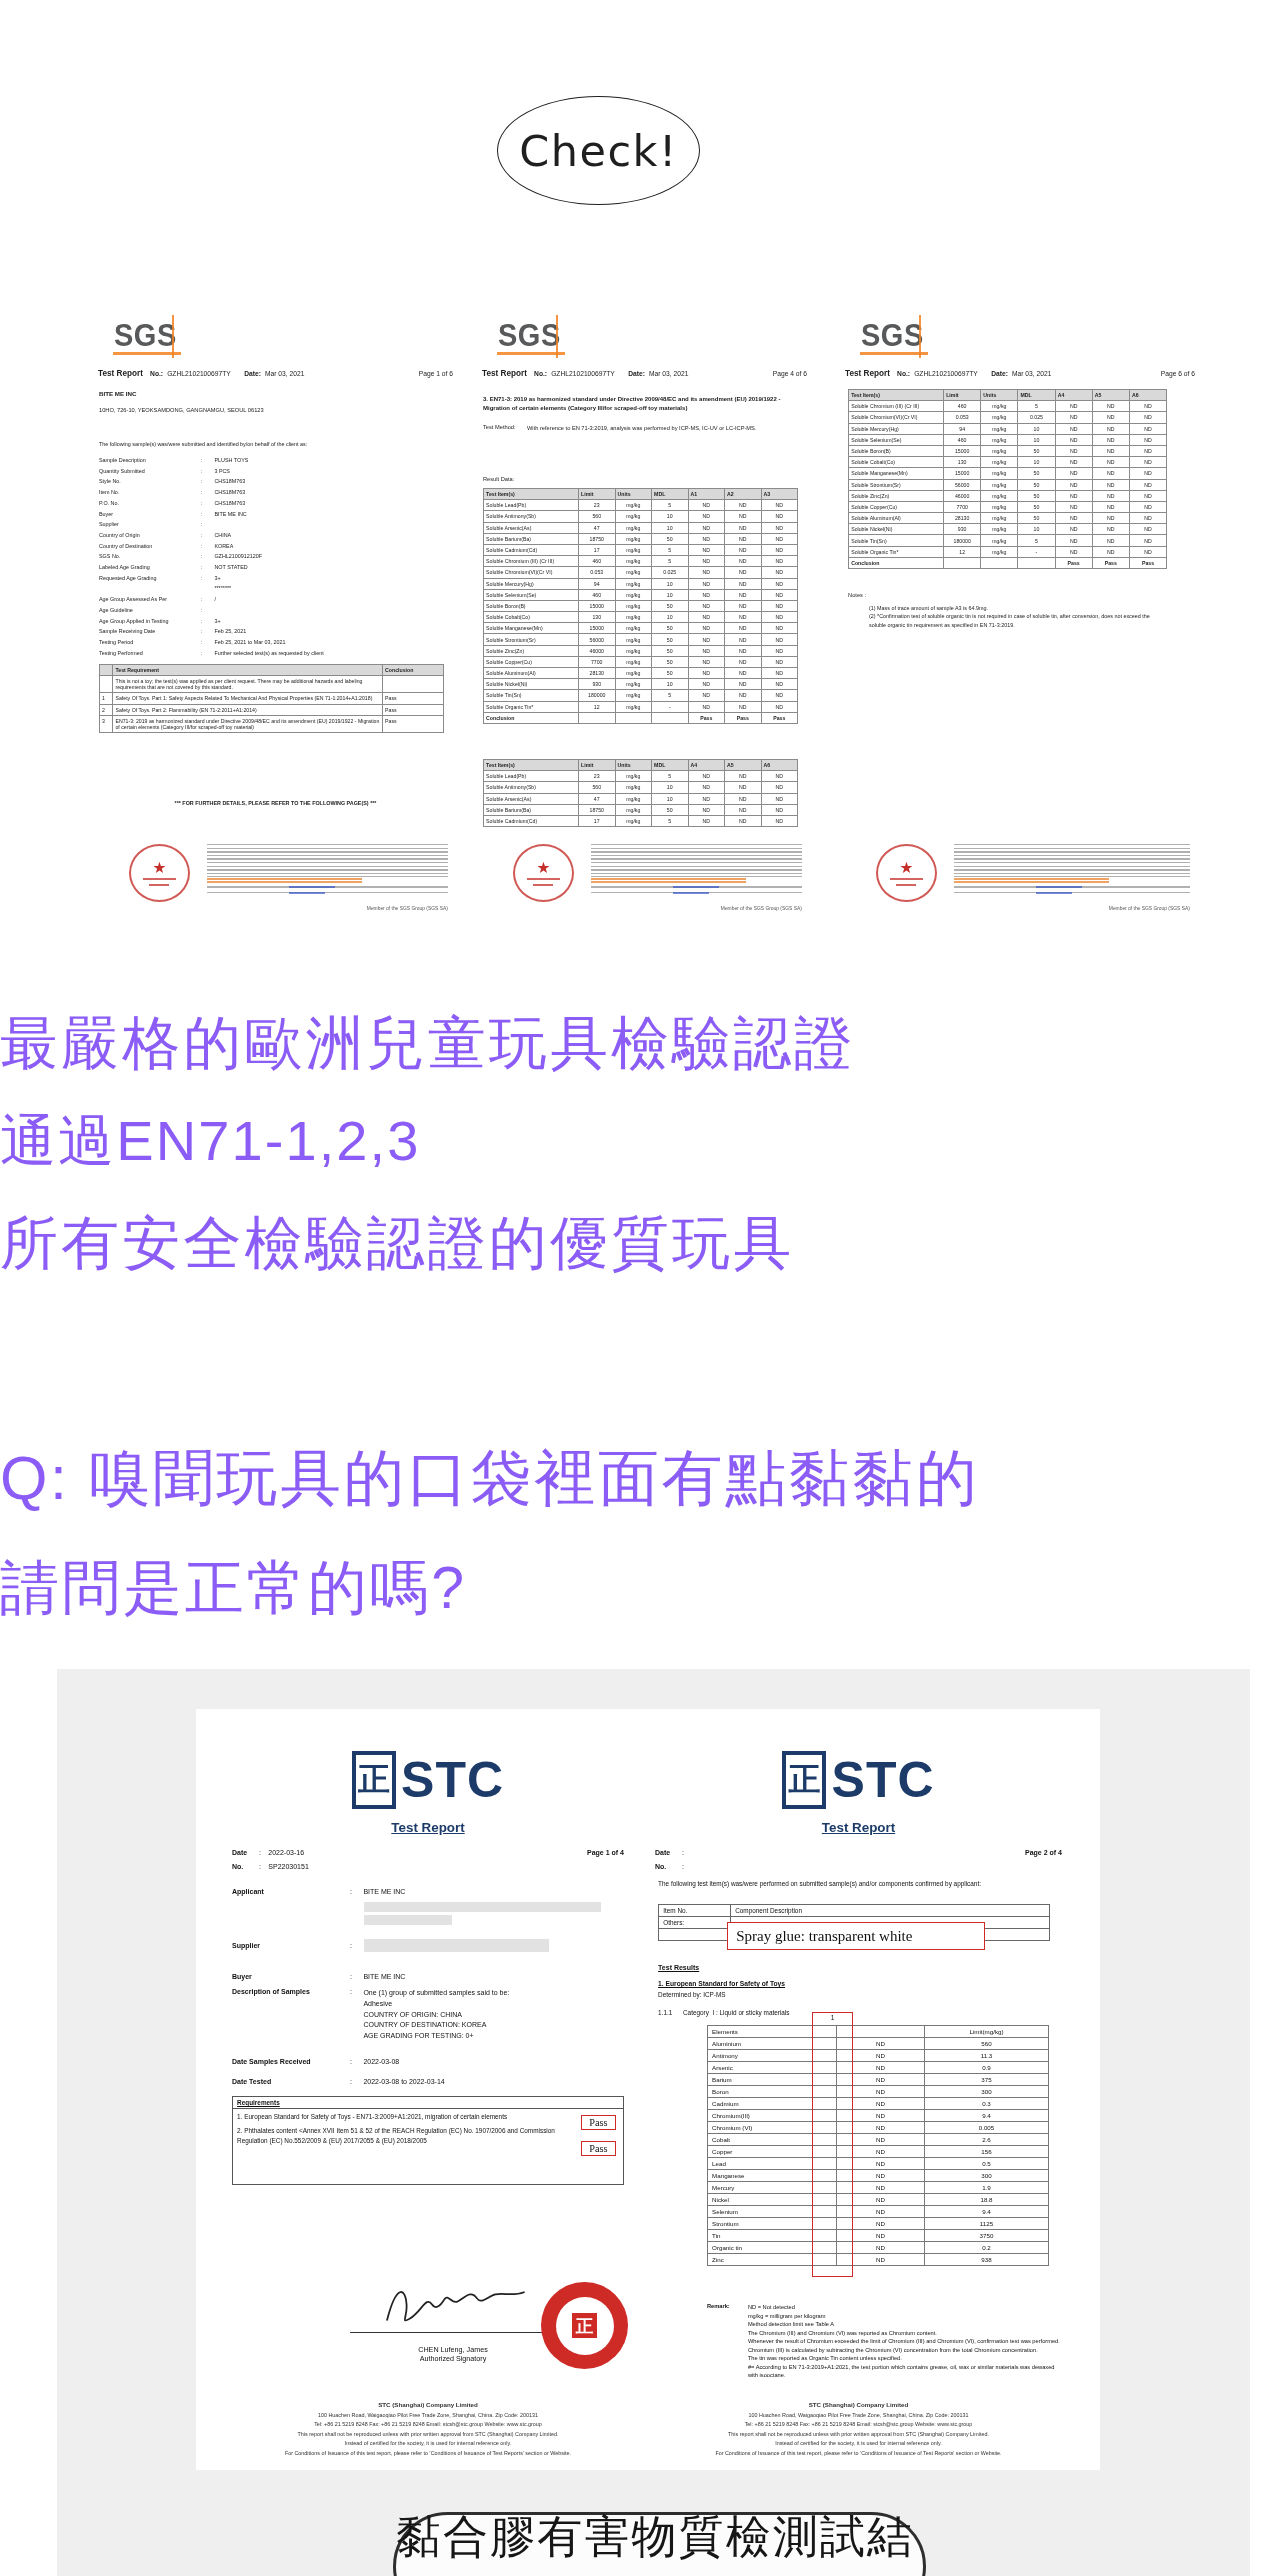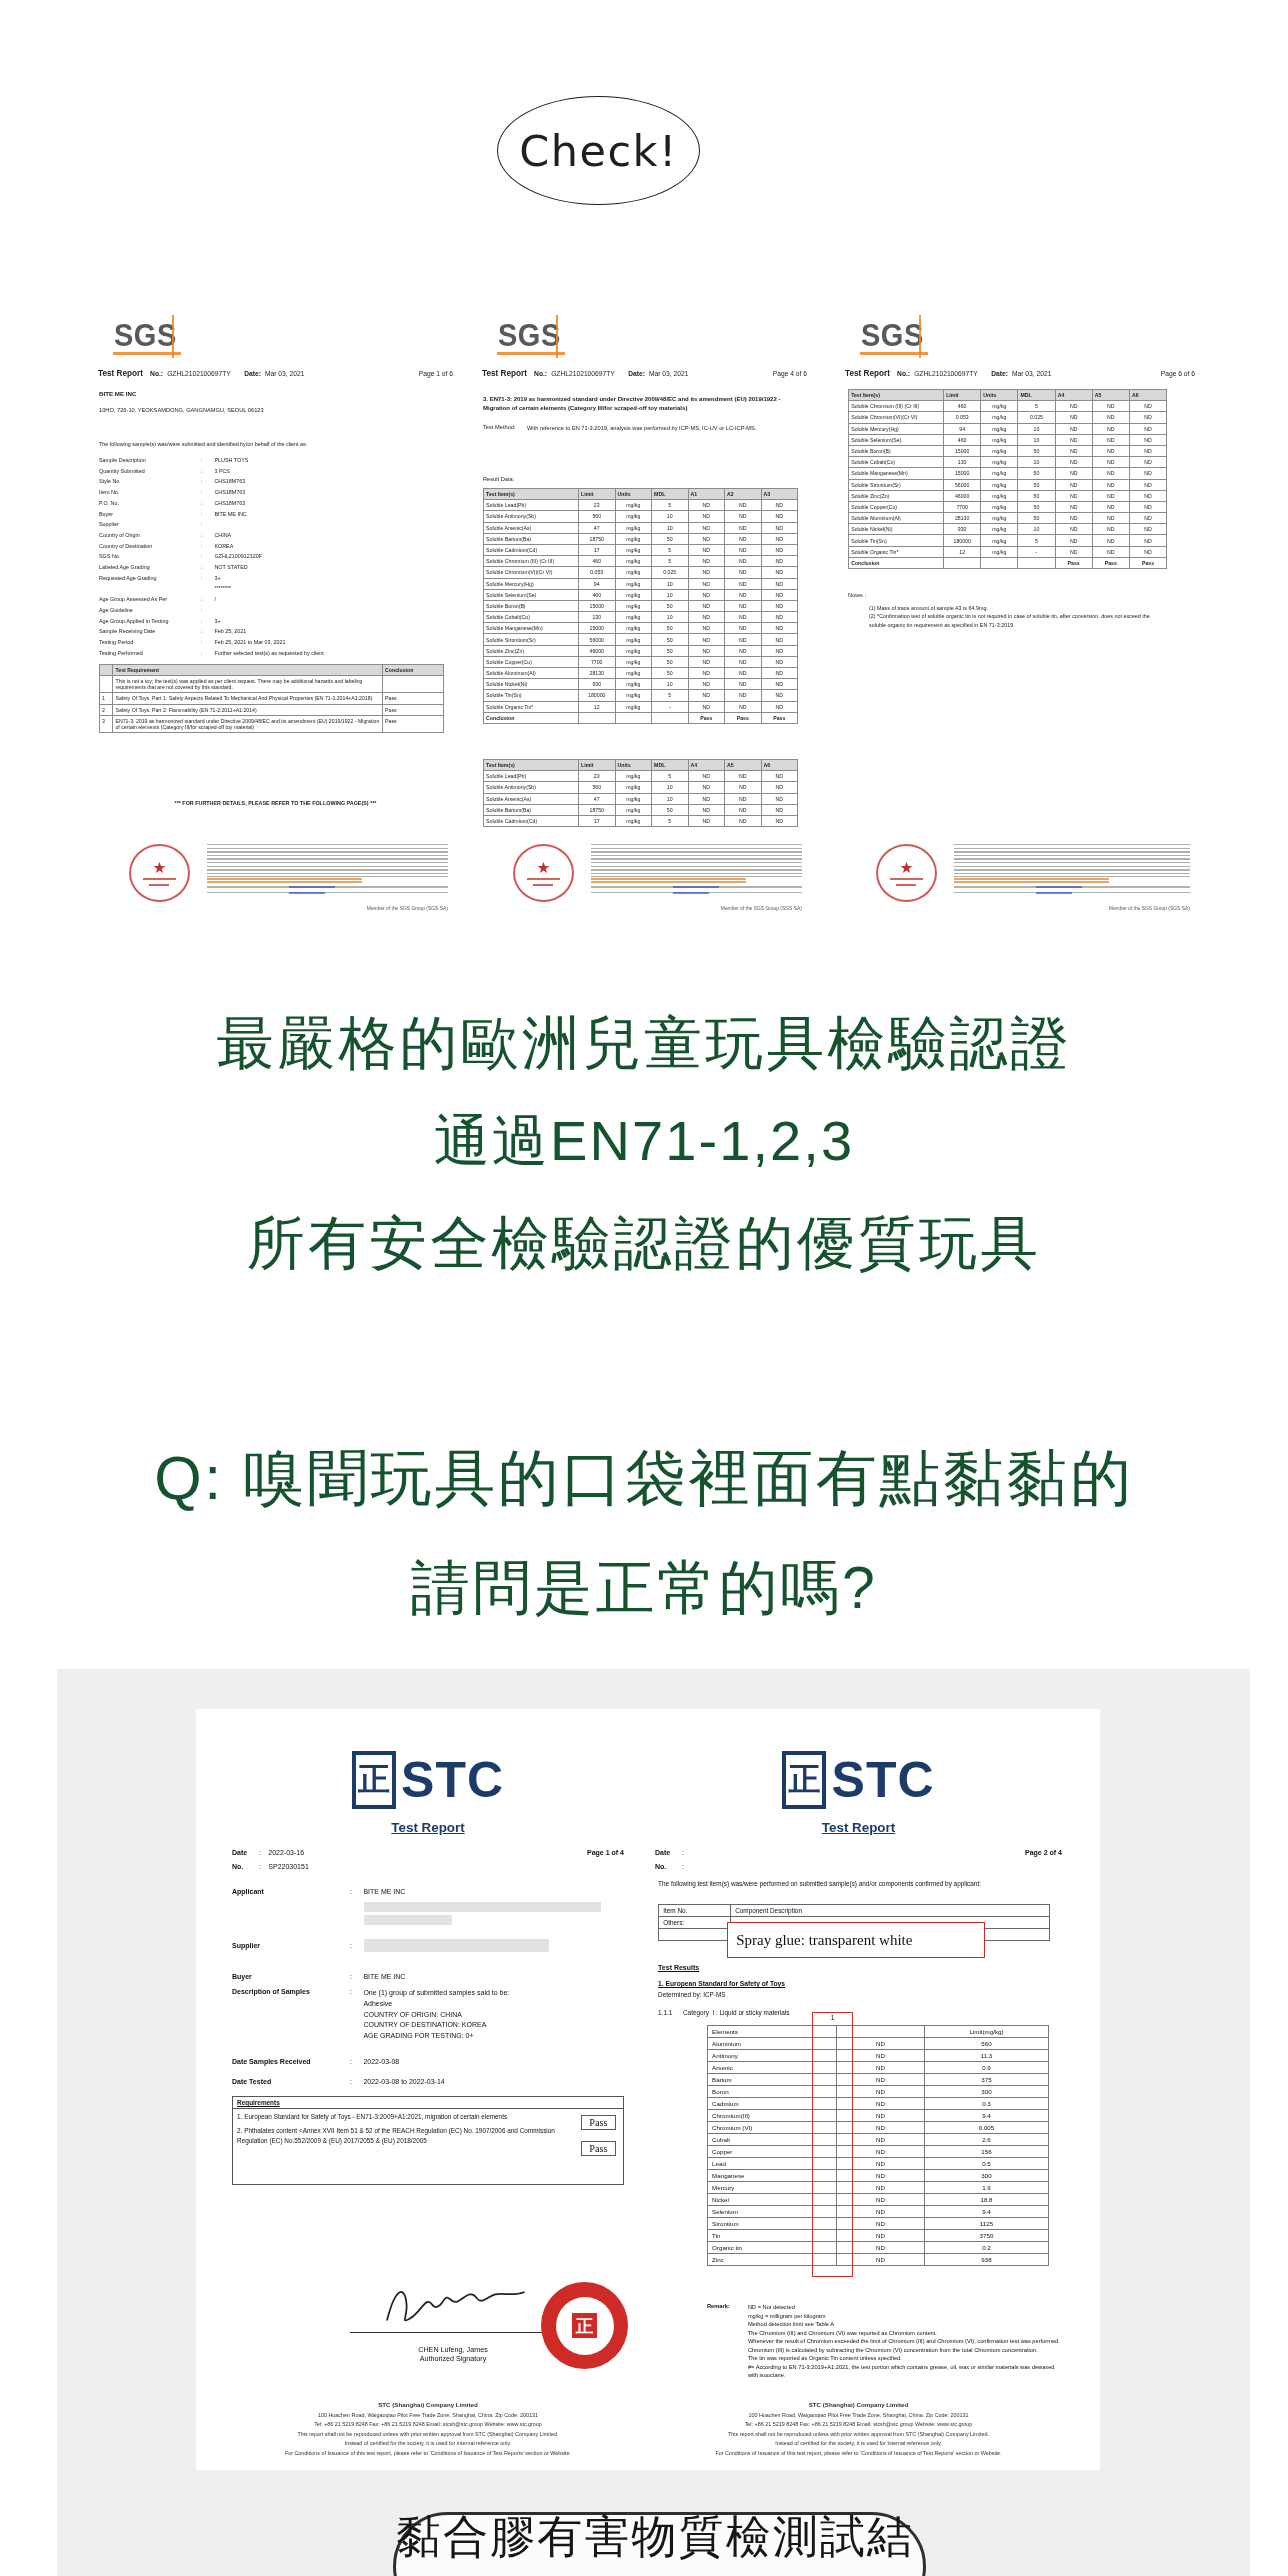--- a/index.html
+++ b/index.html
@@ -87,21 +87,21 @@
     background:repeating-linear-gradient(180deg,rgba(110,110,110,.55) 0 1.5px,rgba(255,255,255,0) 1.5px 3.6px);}
   .fineprint-orange{position:absolute;left:88px;top:34px;width:155px;height:4.6px;
     background:repeating-linear-gradient(180deg,rgba(235,140,60,.8) 0 1.5px,rgba(255,255,255,0) 1.5px 3.1px);}
   .addr-lines{position:absolute;left:88px;top:42px;right:0;height:11.3px;
     background:repeating-linear-gradient(180deg,rgba(100,100,100,.5) 0 1.5px,rgba(255,255,255,0) 1.5px 5.7px);}
   .addr-blue1{position:absolute;left:170px;top:42px;width:46px;height:1.5px;background:rgba(60,90,200,.7);}
   .addr-blue2{position:absolute;left:170px;top:48px;width:36px;height:1.5px;background:rgba(60,90,200,.7);}
   .member-line{position:absolute;top:617px;right:5.2px;font-size:4.9px;color:#555;}
 
   
-  .zh-line{position:absolute;left:0;width:100%;text-align:center;color:#14532d;font-weight:400;}
+  .zh-line{position:absolute;left:0;width:100%;color:#8b5cf6;font-weight:400;}
   .hl1{top:1005px;font-size:58px;letter-spacing:3.1px;}
   .hl2{top:1104px;font-size:56px;letter-spacing:2.1px;}
   .hl3{top:1193px;font-size:58px;letter-spacing:3.1px;margin-top:12px;}
   .q1{top:1438px;font-size:61px;letter-spacing:2.6px;}
   .q2{top:1549px;font-size:59px;letter-spacing:2.6px;}
 
   
   .gray-panel{left:57px;top:1669px;width:1193px;height:1105px;background:var(--panel);
     clip-path:polygon(0 0,100% 0,100% 100%,60% 95%,0 88.3%);}
   .stc-card{left:196px;top:1709px;width:904px;height:761px;background:#fff;}
@@ -144,21 +144,21 @@
   .stc-stamp .inner{width:58px;height:58px;border-radius:50%;background:#fff;display:flex;align-items:center;justify-content:center;}
   .stc-stamp .sq{width:25px;height:25px;background:var(--red);color:#fff;display:flex;align-items:center;justify-content:center;font-size:17.5px;font-weight:700;}
 
   .stc-footer{position:absolute;top:691px;left:-20.6px;right:-20.6px;text-align:center;font-size:5.4px;color:#333;line-height:1.75;}
   .stc-footer div:first-child{font-weight:700;font-size:6.2px;}
 
   .stc-intro{position:absolute;top:170px;left:3.1px;width:402px;font-size:6.4px;line-height:1.5;}
   .comp-tbl{position:absolute;top:195px;left:3.1px;width:392px;border-collapse:collapse;font-size:6.4px;table-layout:fixed;}
   .comp-tbl th,.comp-tbl td{border:0.5px solid #666;padding:2.1px 4.1px;text-align:left;font-weight:400;height:12px;}
   .comp-tbl th.c0,.comp-tbl td.c0{width:72px;}
-  .glue-box{position:absolute;top:213px;left:72px;width:258px;height:36px;border:1.8px solid var(--red);
+  .glue-box{position:absolute;top:213px;left:72px;width:258px;height:28px;border:1.8px solid var(--red);
     background:#fff;display:flex;align-items:center;padding-left:8.2px;
     font-family:"Liberation Serif",serif;font-size:15px;color:#111;}
   .results-label{position:absolute;top:255px;left:3.1px;font-size:7px;font-weight:700;text-decoration:underline;}
   .std-label{position:absolute;top:271px;left:3.1px;font-size:6.7px;font-weight:700;text-decoration:underline;}
   .determined{position:absolute;top:282px;left:3.1px;font-size:6.4px;}
   .category-line{position:absolute;top:300px;left:3.1px;font-size:6.4px;white-space:pre;}
   .el-tbl{position:absolute;top:316px;left:52px;width:340px;border-collapse:collapse;font-size:6.2px;table-layout:fixed;}
   .el-tbl th,.el-tbl td{border:0.5px solid #777;padding:1.3px 4.1px;font-weight:400;text-align:left;height:12px;}
   .el-tbl th{font-weight:400;}
   .el-tbl .c0{width:129px;}

